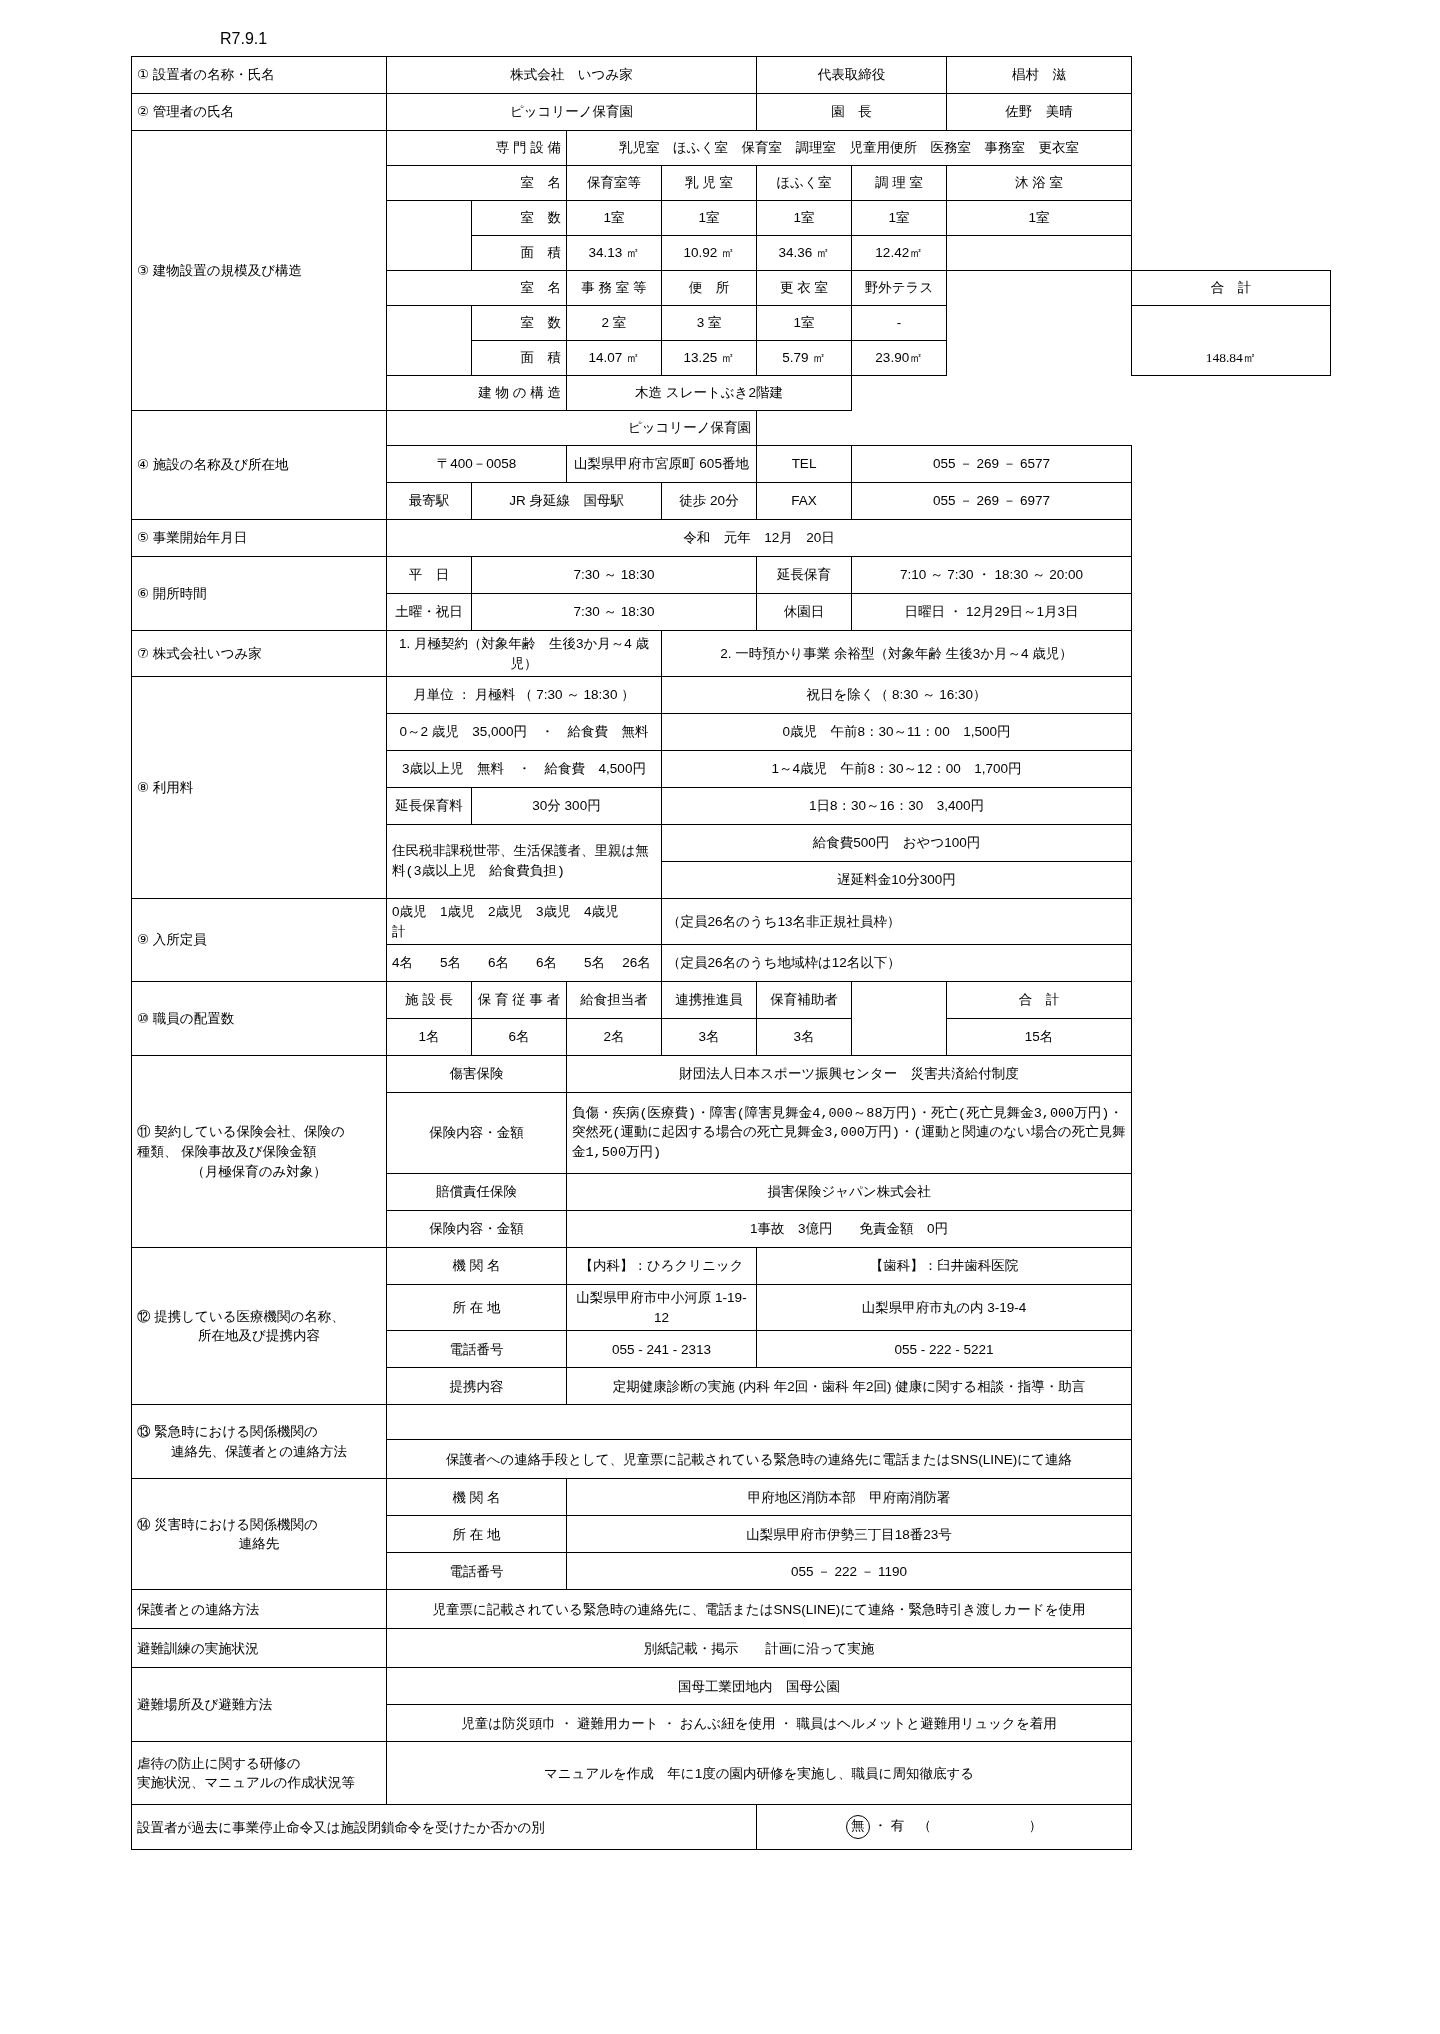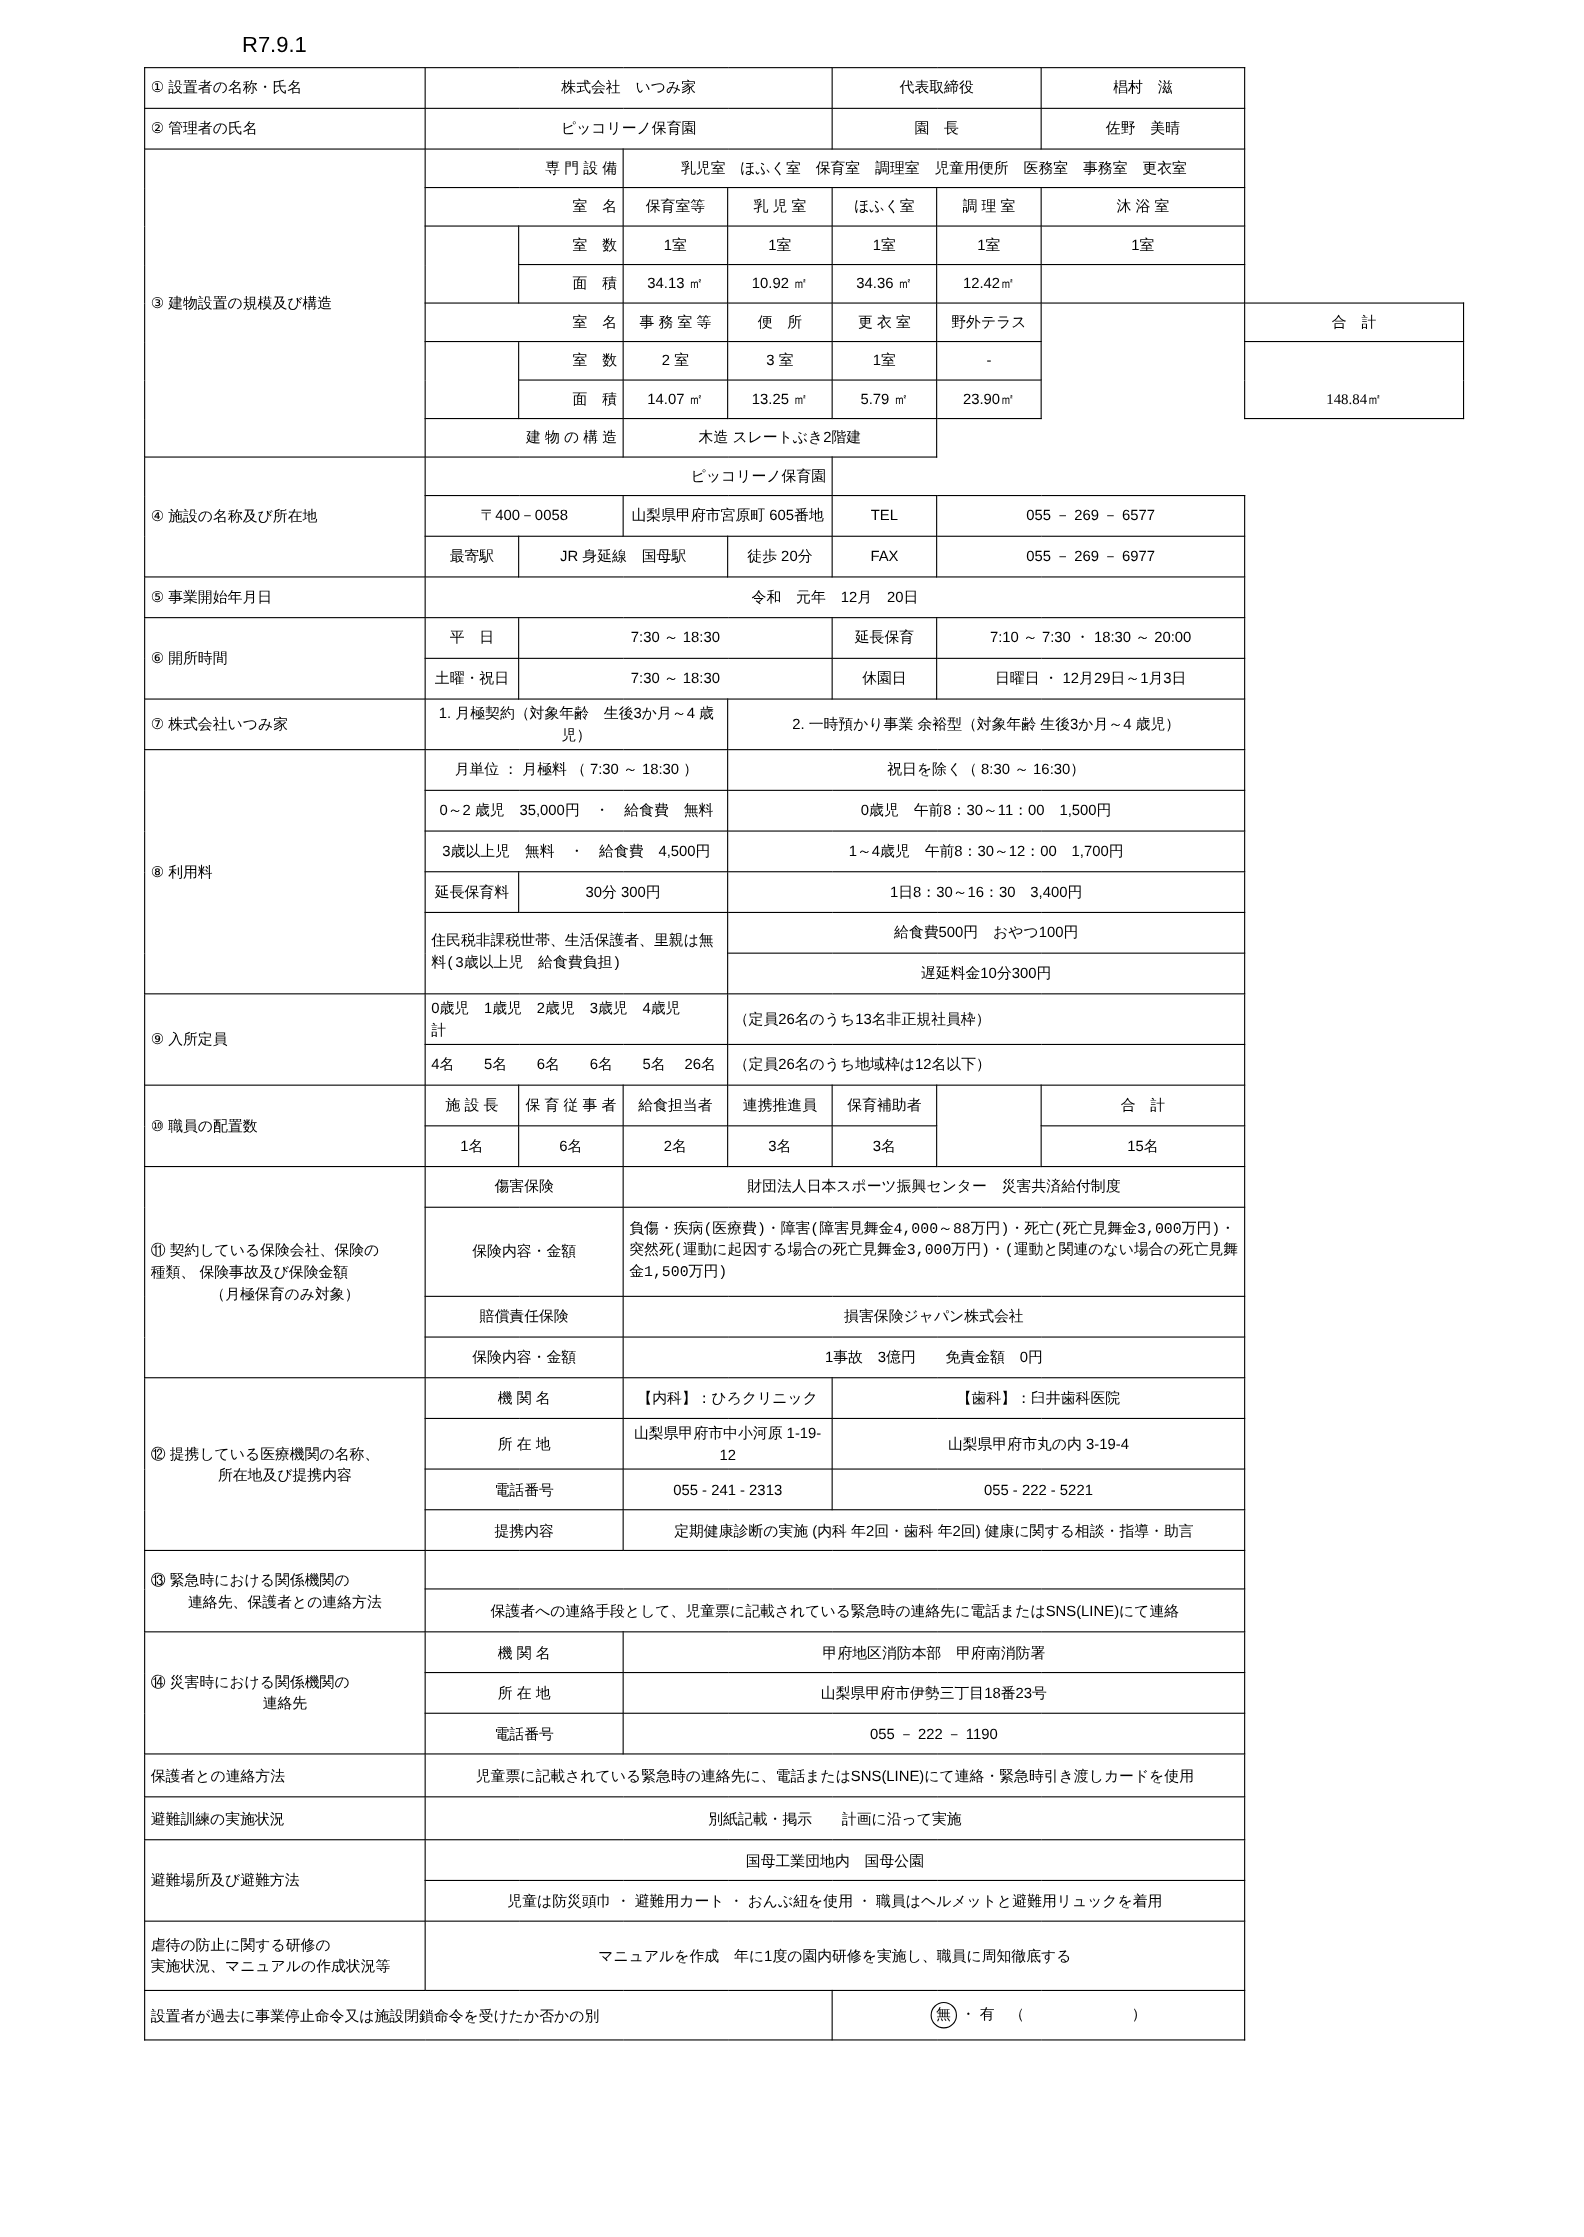--- a/index.html
+++ b/index.html
@@ -1,20 +1,20 @@
 <!DOCTYPE html>
 <html><head>
 <meta charset="utf-8">
 <style>
   html,body{margin:0;padding:0;background:#ffffff;}
   body{width:1440px;height:2034px;font-family:"Liberation Sans","DejaVu Sans",sans-serif;color:#000;}
   .page{width:1440px;height:2034px;position:relative;box-sizing:border-box;padding:30px 120px 0 120px;}
   .title-row{display:flex;align-items:flex-end;justify-content:space-between;margin-bottom:8px;padding:0 6px 0 100px;}
   .doc-title{font-size:21px;letter-spacing:2px;font-weight:bold;}
-  .doc-date{font-size:20px;}
+  .doc-date{font-size:16px;}
   table.main{border-collapse:collapse;width:100%;table-layout:fixed;margin-left:11px;}
   table.main td{border:1px solid #000;font-size:13.5px;padding:3px 5px;vertical-align:middle;line-height:1.45;}
   .c{text-align:center;}
   .l{text-align:left;}
   .lbl{padding-left:10px;}
   .nb{border:none !important;}
   .notop{border-top:none !important;font-family:Liberation Serif, serif;}
   .nobottom{border-bottom:none !important;}
   .small{font-size:12.5px;text-align:center;}
   .h28{height:28px;text-align:right;}

